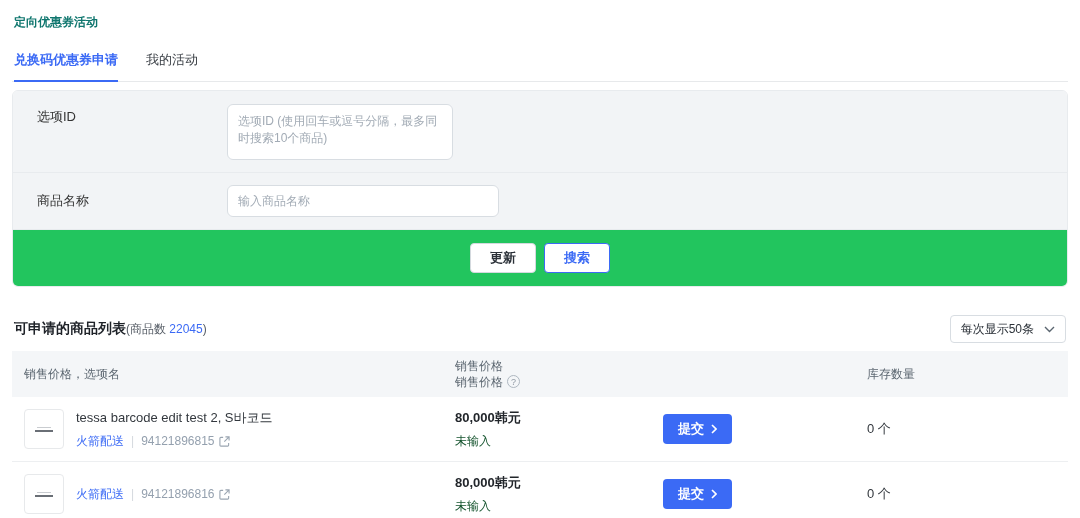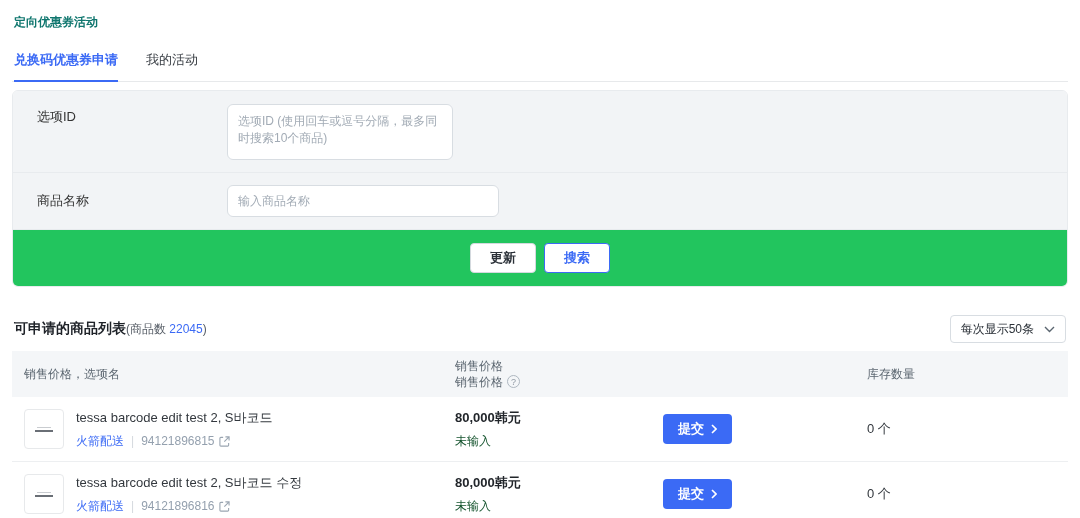--- a/index.html
+++ b/index.html
@@ -180,21 +180,20 @@
       <div class="stock">0 个</div>
     </div>
 
     <div class="trow">
       <div class="cell-product">
         <div class="thumb">
             <i class="light"></i>
             <i></i>
           </div>
         <div>
-          <div class="prod-name">tessa barcode edit test 2, S바코드 수정</div>
           <div class="prod-meta">
             <span class="delivery">火箭配送</span>
             <span class="sep">|</span>
             <span class="prod-id">
               <span>94121896816</span>
               <span class="ext-icon">
                 <svg width="11" height="11" viewBox="0 0 12 12">
                     <path d="M4.5 1.5H2A1 1 0 0 0 1 2.5V10a1 1 0 0 0 1 1h7.5a1 1 0 0 0 1-1V7.5" fill="none" stroke="#9aa5b1" stroke-width="1.2"></path>
                     <path d="M7 1h4v4M11 1L5.8 6.2" fill="none" stroke="#9aa5b1" stroke-width="1.2"></path>
                   </svg>

